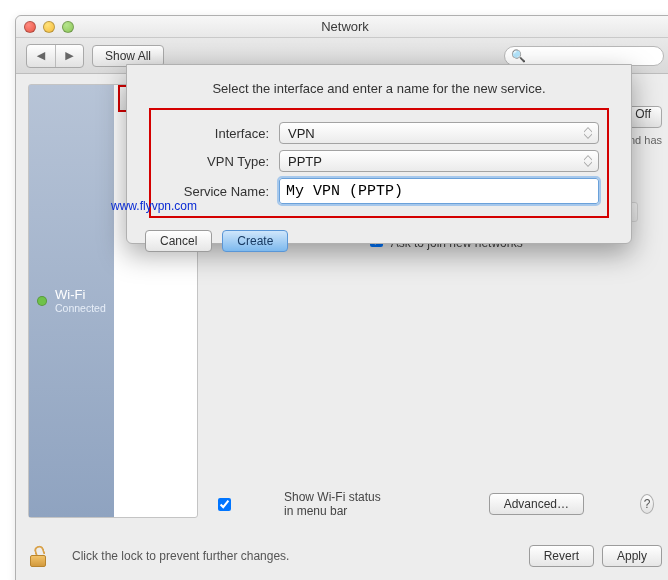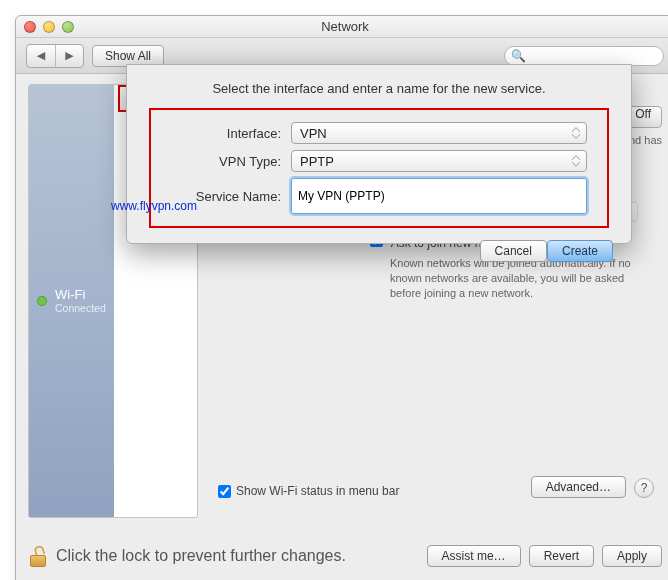--- a/index.html
+++ b/index.html
@@ -77,59 +77,59 @@
 .main { flex:1; position:relative; font-size:12px; color:#444;}
 .status-block { position:absolute; right:0; top:22px; text-align:right; width:300px;}
 .onoffbtn { display:inline-block;}
 .subtxt { font-size:11px; color:#666; margin-top:6px; text-align:left;}
 .ask-row { position:absolute; left:160px; top:150px; right:8px;}
 .ask-row .cb { margin-right:5px;}
 .ask-row .note { font-size:11px; color:#666; margin:6px 0 0 20px; max-width:260px; line-height:1.35;}
 .dropdown-faded { position:absolute; right:24px; top:118px; width:48px; height:20px; border:1px solid #c0c0c0; border-radius:3px; background:linear-gradient(#fdfdfd,#e7e7e7); opacity:.55;}
 .dropdown-faded::after{content:"▾"; position:absolute; right:5px; top:1px; font-size:10px; color:#666;}
 .net-name-row { position:absolute; left:120px; top:120px; font-size:12px; color:#b6b6b6;}
-.bottom-row { position:absolute; bottom:20px; left:0; right:0; display:flex; align-items:flex-end; padding:0 8px;}
+.bottom-row { position:absolute; bottom:0; left:0; right:0; display:flex; align-items:center; padding:0 8px;gap:48px;}
 .bottom-row .cb { margin-right:5px;}
 .bottom-row .sp { flex:1;}
 .helpcircle { width:20px; height:20px; border-radius:50%; background:linear-gradient(#fcfcfc,#e2e2e2); border:1px solid #aeaeae; display:flex;align-items:center;justify-content:center; font-size:12px; color:#555; margin-left:8px;}
 .footer { position:absolute; bottom:0; left:0; right:0; height:56px; display:flex; align-items:center; padding:0 12px; gap:8px;}
-.lockrow { display:flex; align-items:center; gap:8px; font-size:16px; color:#555; flex:1;}
+.lockrow { display:flex; align-items:center; gap:24px; font-size:12px; color:#555; flex:1;}
 .lockicon { width:20px; height:22px; position:relative;}
 .lockicon .shackle { width:10px; height:10px; border:2px solid #d9a24a; border-bottom:none; border-radius:6px 6px 0 0; position:absolute; left:5px; top:0; transform:rotate(-18deg) translate(1px,1px);}
 .lockicon .body { width:16px; height:12px; background:linear-gradient(#f2c268,#d29a3e); border:1px solid #b8842e; border-radius:2px; position:absolute; bottom:0; left:2px;}
 .aqua-btn {
   height:22px; padding:0 14px; border:1px solid #9c9c9c; border-radius:4px;
   background:linear-gradient(#ffffff,#e6e6e6); font-size:12px; color:#333;
 }
 .aqua-btn.primary { background:linear-gradient(#cfe6fb,#7db9ee); border-color:#5a96d6; color:#183a62; font-weight:500;}
 
 .sheet {
   position:absolute; left:110px; right:42px; top:48px; height:180px;
   background:#ededed; border:1px solid #b0b0b0; border-radius:0 0 6px 6px;
   box-shadow:0 10px 28px rgba(0,0,0,.35);
   padding:16px 18px 14px;
 }
 .sheet .prompt { text-align:center; font-size:13px; margin-bottom:12px;}
-.redbox { border:2px solid #d40000; padding:6px 20px; margin:0 4px;}
+.redbox { border:2px solid #d40000; padding:6px 8px; margin:0 4px;}
 .formrow { display:flex; align-items:center; margin:6px 0;}
 .formrow label { width:120px; text-align:right; padding-right:10px; font-size:13px;}
 .select {
   flex:1; height:22px; border:1px solid #a3a3a3; border-radius:4px;
   background:linear-gradient(#ffffff,#ebebeb); display:flex; align-items:center;
   padding:0 20px 0 8px; font-size:13px; position:relative; color:#222;text-align:right;
 }
 .select::after{content:""; position:absolute; right:6px; top:4px; width:8px; height:12px;
   background: linear-gradient(#666,#666); clip-path: polygon(0 35%, 50% 0, 100% 35%, 100% 45%, 50% 10%, 0 45%, 0 55%, 50% 90%, 100% 55%, 100% 65%, 50% 100%, 0 65%);
   opacity:.55;
 }
 .txt {
-  flex:1; height:36px; border:1px solid #6aa1da; border-radius:3px;
-  background:#fff; padding:0 6px; font-size:12px; outline:2px solid #a6c8ec; outline-offset:0;
-}
-.sheet-btns { display:flex; justify-content:flex-end; margin-top:12px;}
+  flex:1; height:26px; border:1px solid #6aa1da; border-radius:3px;
+  background:#fff; padding:0 6px; font-size:15px; outline:2px solid #a6c8ec; outline-offset:0;font-family:Liberation Mono, monospace;
+}
+.sheet-btns { display:flex; gap:10px; margin-top:12px;}
 .watermark { position:absolute; left:95px; top:183px; font-size:12px; color:#0a2bd4; z-index:5;}
 </style>
 </head>
 <body>
 
 <div class="window">
 
   <div class="titlebar">
     <div class="traffic">
       <div class="dot red"></div>
@@ -179,21 +179,20 @@
         </div>
 
         <div class="net-name-row">Network Name:</div>
         <div class="dropdown-faded"></div>
 
         <div class="ask-row">
           <div>
             <input type="checkbox" class="cb" checked="" style="">
             <span>Ask to join new networks</span>
           </div>
-          <div class="note">Known networks will be joined automatically. If no known networks are available, you will be asked before joining a new network.</div>
         </div>
 
         <div class="bottom-row">
           <input type="checkbox" class="cb" checked="" style="">
           <span>Show Wi-Fi status in menu bar</span>
           <div class="sp"></div>
           <button class="aqua-btn">Advanced…</button>
           <div class="helpcircle">?</div>
         </div>
       </div>
@@ -201,21 +200,20 @@
   </div>
 
   <div class="footer">
     <div class="lockrow">
       <div class="lockicon">
         <div class="shackle"></div>
           <div class="body"></div>
       </div>
       <span>Click the lock to prevent further changes.</span>
     </div>
-    <button class="aqua-btn">Assist me…</button>
     <button class="aqua-btn">Revert</button>
     <button class="aqua-btn">Apply</button>
   </div>
 
   <div class="watermark">www.flyvpn.com</div>
 
   <div class="sheet">
     <div class="prompt">Select the interface and enter a name for the new service.</div>
     <div class="redbox">
       <div class="formrow">

